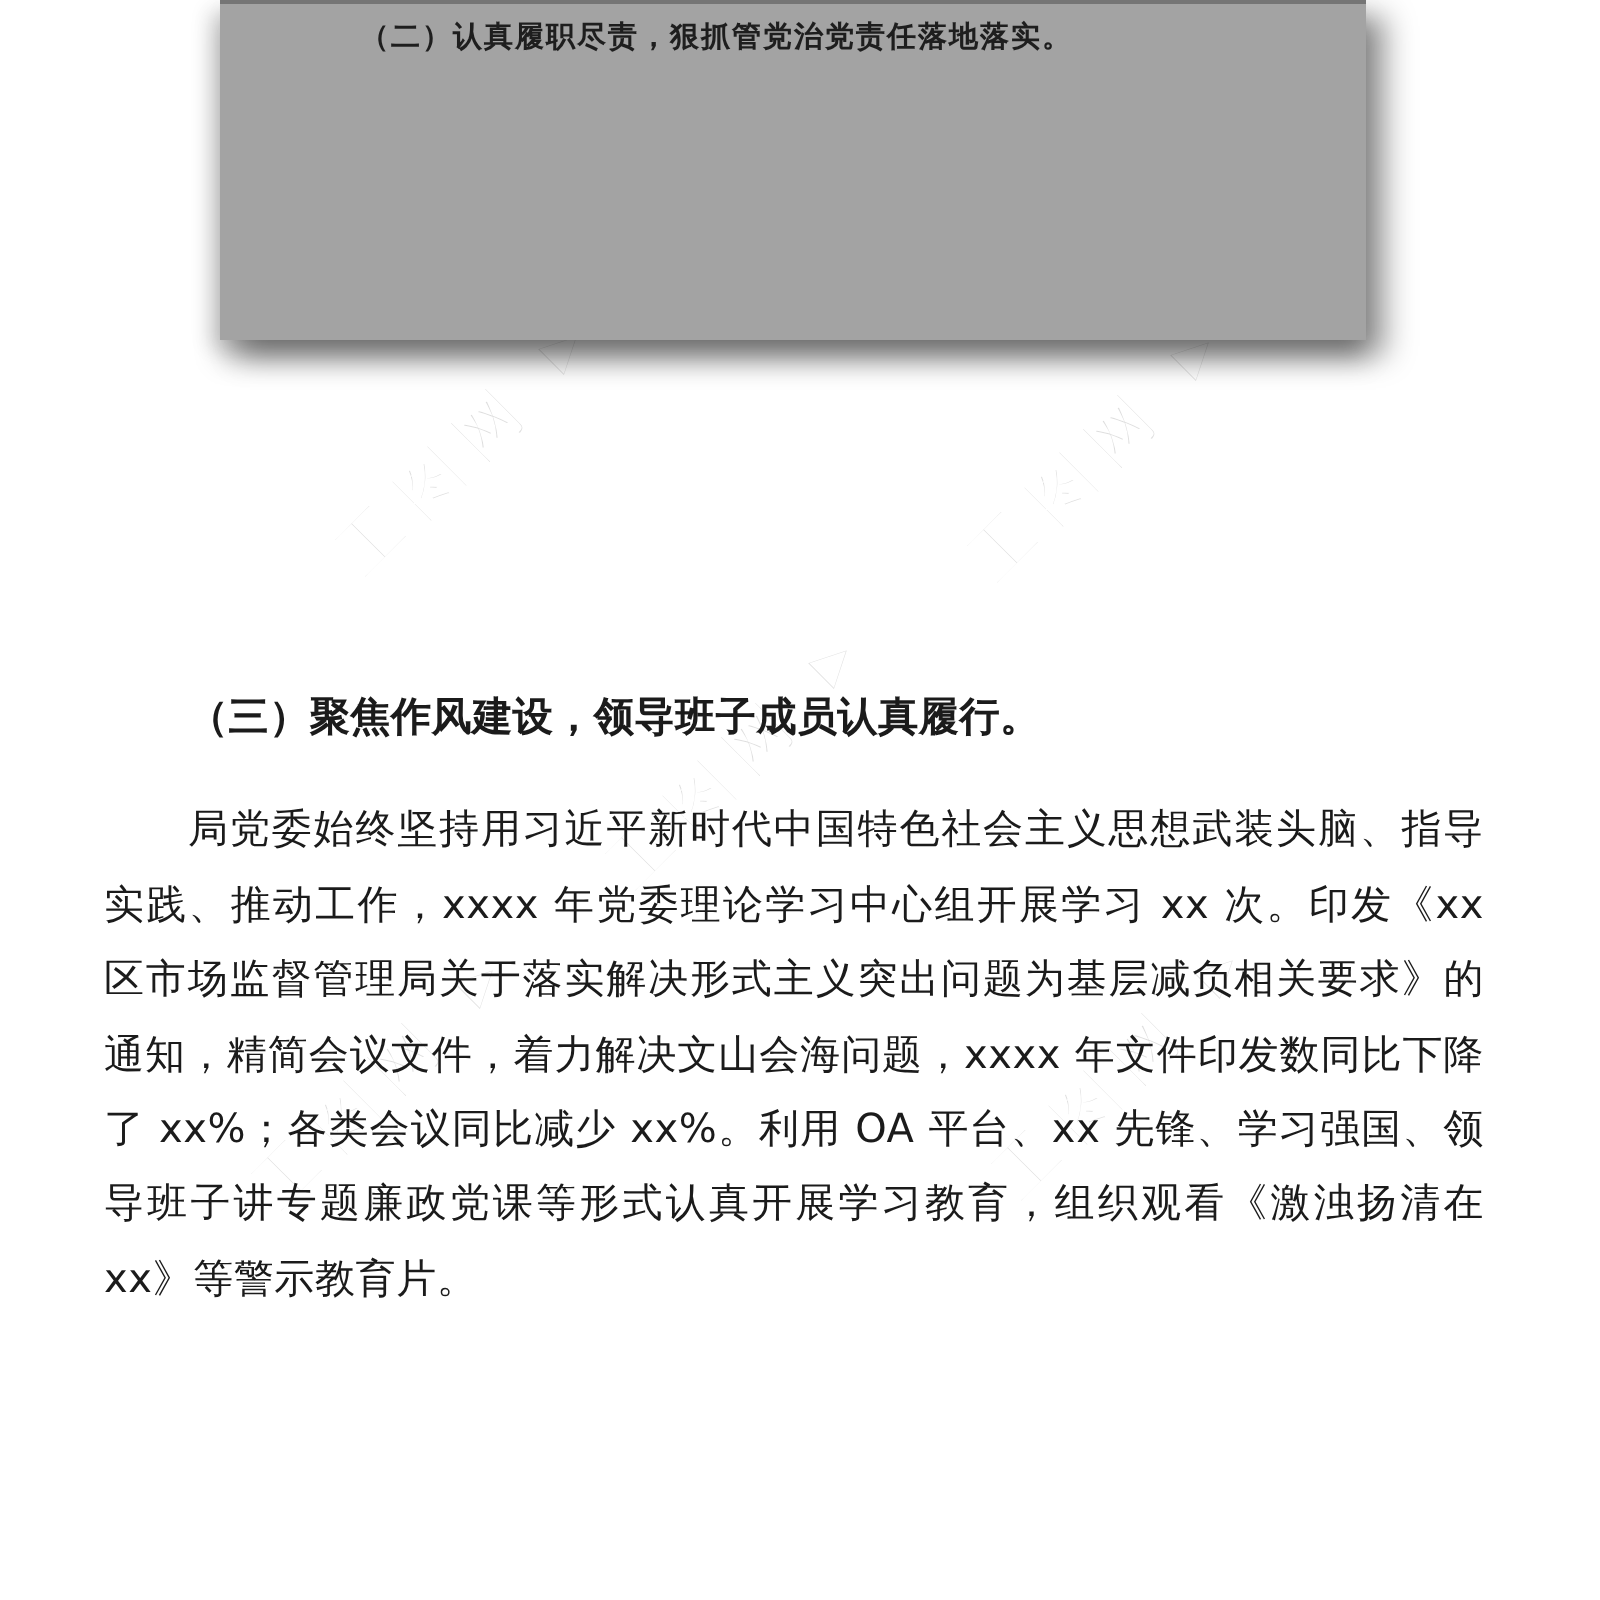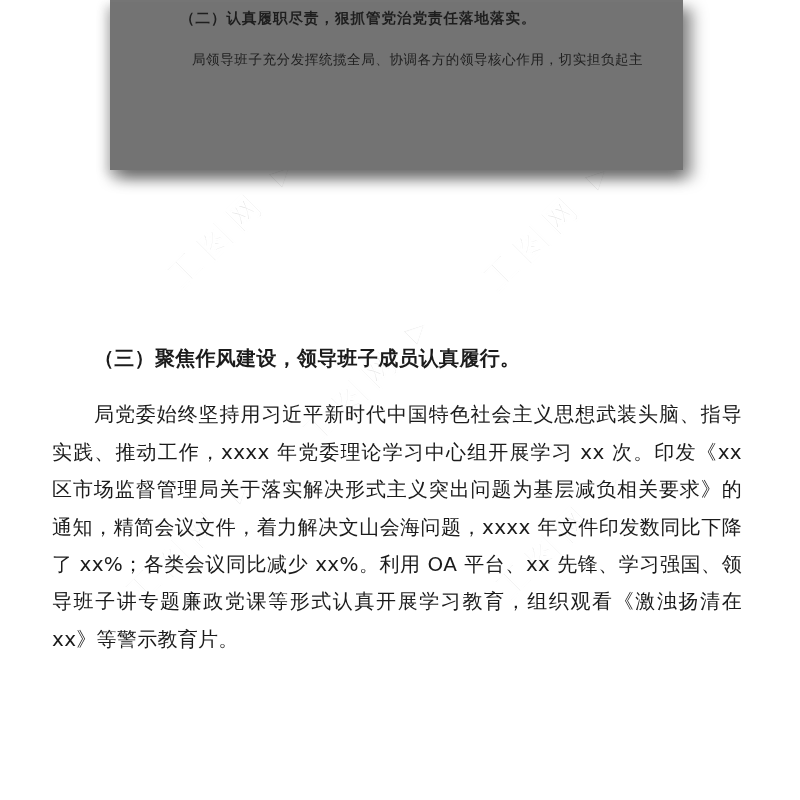--- a/index.html
+++ b/index.html
@@ -35,21 +35,21 @@
     vertical-align: 4px;
   }
 
   
   .preview-card {
     position: absolute;
     left: 110px;
     top: 0;
     width: 573px;
     height: 168px;
-    background: #737373;
+    background: #a3a3a3;
     border-top: 2px solid #757575;
     box-shadow:
       10px 8px 14px rgba(0, 0, 0, 0.38),
       0 10px 12px rgba(0, 0, 0, 0.25),
       -6px 4px 9px rgba(0, 0, 0, 0.10);
     z-index: 2;
   }
   .card-line { position: absolute; white-space: nowrap; color: #1e1e1e; }
   .card-heading {
     left: 70px;
@@ -113,21 +113,20 @@
       <span class="wm-logo">▷</span>
     </div>
       <div class="wm" style="left: 560px; top: 537px; color: rgb(222, 222, 222);">
       <span class="wm-text">工图网</span>
       <span class="wm-logo">▷</span>
     </div>
     </div>
 
   <div class="preview-card">
     <div class="card-line card-heading">（二）认真履职尽责，狠抓管党治党责任落地落实。</div>
-    <div class="card-line card-text">局领导班子充分发挥统揽全局、协调各方的领导核心作用，切实担负起主</div>
   </div>
 
   <div class="doc-body">
     <p class="doc-section-heading">（三）聚焦作风建设，领导班子成员认真履行。</p>
     <p class="doc-section-paragraph">局党委始终坚持用习近平新时代中国特色社会主义思想武装头脑、指导实践、推动工作，xxxx 年党委理论学习中心组开展学习 xx 次。印发《xx 区市场监督管理局关于落实解决形式主义突出问题为基层减负相关要求》的通知，精简会议文件，着力解决文山会海问题，xxxx 年文件印发数同比下降了 xx%；各类会议同比减少 xx%。利用 OA 平台、xx 先锋、学习强国、领导班子讲专题廉政党课等形式认真开展学习教育，组织观看《激浊扬清在 xx》等警示教育片。</p>
   </div>
 
 </div>
 
 </body></html>

